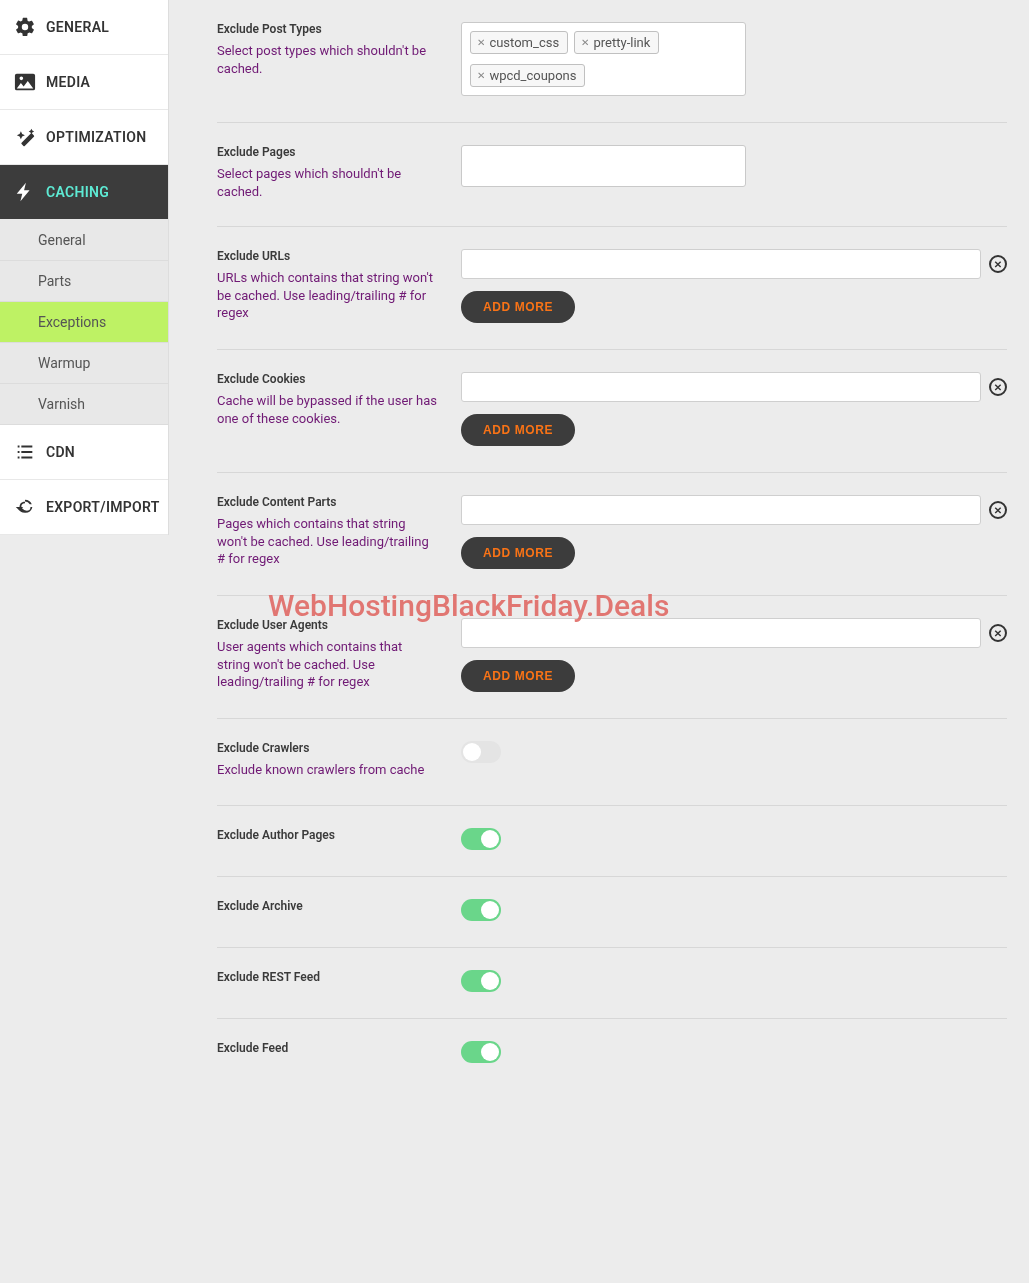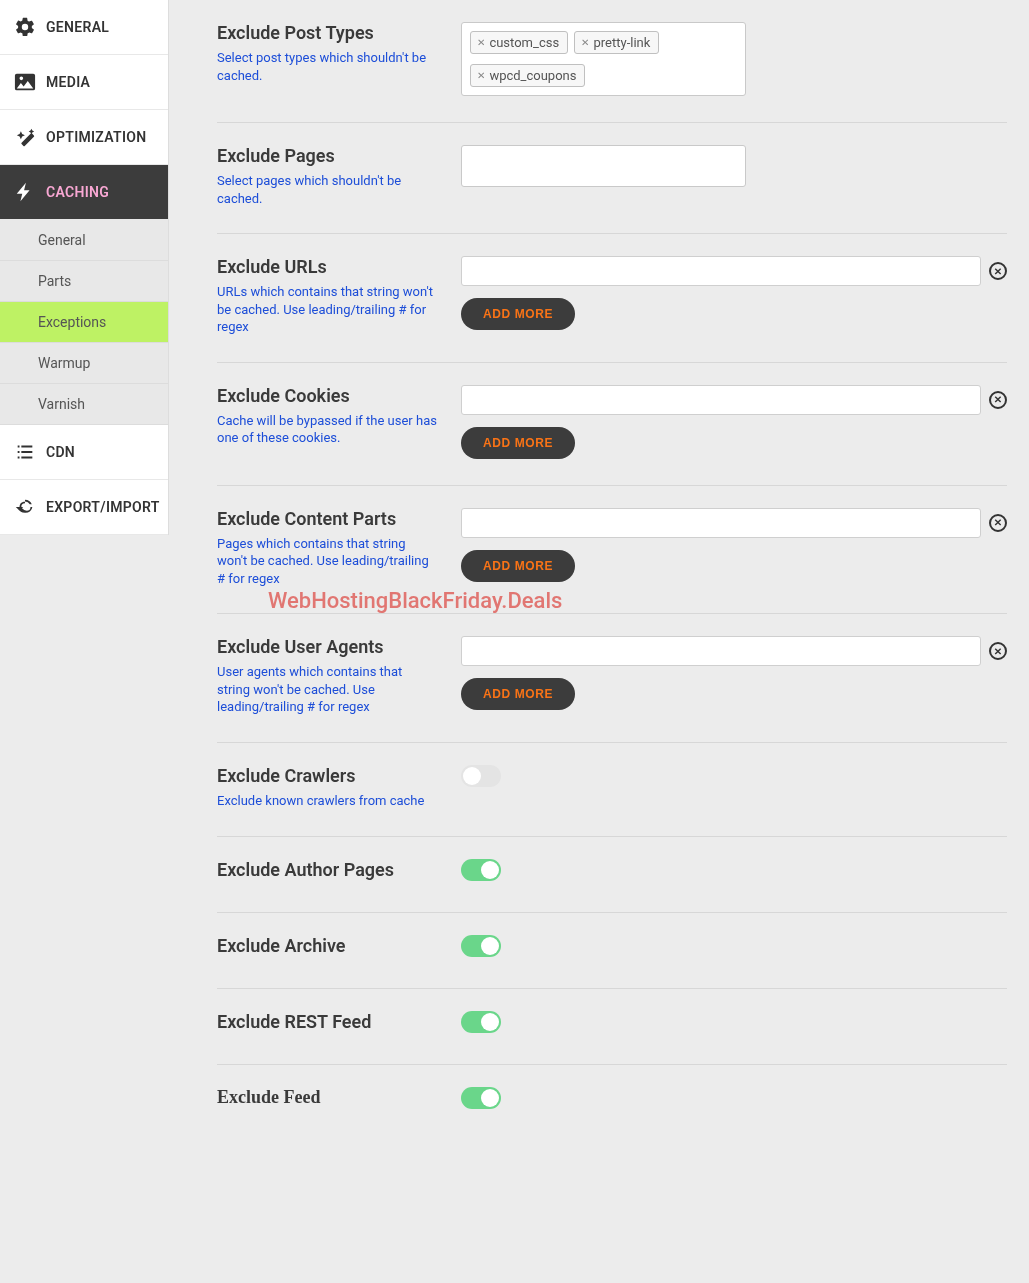--- a/index.html
+++ b/index.html
@@ -2,37 +2,37 @@
 <html><head>
 <meta charset="utf-8">
 <style>
   * { box-sizing: border-box; }
   html,body { margin:0; padding:0; font-family: -apple-system, BlinkMacSystemFont, "Segoe UI", Roboto, "Helvetica Neue", Arial, sans-serif; }
   body { background:#ececec; width:1029px; height:1283px; overflow:hidden; position:relative; }
 
   
   .sidebar { position:absolute; left:0; top:0; width:169px; background:#fff; border-right:1px solid #ddd; }
   .sidebar .item { display:flex; align-items:center; gap:10px; padding:16px 14px; font-size:14px; font-weight:600; color:#333; border-bottom:1px solid #e8e8e8; cursor:pointer; text-transform:uppercase; letter-spacing:.3px;}
-  .sidebar .item.active { background:#3c3c3c; color:#f9a8d4; }
+  .sidebar .item.active { background:#3c3c3c; color:#5eead4; }
   .sidebar .item .ic { width:22px; height:22px; flex:0 0 22px; display:flex; align-items:center; justify-content:center;}
   .sidebar .item.active .ic svg, .sidebar .item.active .ic{ fill:#fff; color:#fff; }
   .sidebar .item .ic svg { fill:#333; width:22px; height:22px; }
 
   .sidebar .sub { background:#e8e8e8; }
   .sidebar .sub .subitem { padding:12px 14px 12px 38px; font-size:14px; color:#555; cursor:pointer; border-bottom:1px solid #dcdcdc;}
   .sidebar .sub .subitem.sel { background:#bef264; }
 
   
   .main { position:absolute; left:195px; right:0; top:0; bottom:0; padding:0 22px 0 22px; }
 
   .row { display:flex; padding:22px 0 26px 0; border-bottom:1px solid #d7d7d7; }
-  .row:last-of-type { border-bottom:none;font-family:Liberation Serif, serif; }
+  .row:last-of-type { border-bottom:none; }
   .row .labelcol { width:244px; flex:0 0 244px; padding-right:24px; }
-  .row .labelcol .ttl { font-size:18px; font-weight:600; color:#3a3a3a; margin-bottom:6px;}
-  .row .labelcol .desc { font-size:13px; color:#1d4ed8; line-height:1.35; }
+  .row .labelcol .ttl { font-size:12px; font-weight:600; color:#3a3a3a; margin-bottom:6px;}
+  .row .labelcol .desc { font-size:13px; color:#701a75; line-height:1.35; }
   .row .ctrlcol { flex:1 1 auto; display:flex; flex-direction:column; align-items:flex-start; gap:12px;}
 
   .tokenbox { border:1px solid #c9c9c9; border-radius:3px; padding:8px 8px 4px 8px; min-height:38px; width:285px; background:#fff; display:flex; flex-wrap:wrap; gap:6px;}
   .tokenbox.empty{ padding:0; height:42px;}
   .token { border:1px solid #c0c0c0; border-radius:3px; padding:3px 8px 3px 6px; font-size:13px; color:#555; display:inline-flex; align-items:center; gap:4px; background:#f7f7f7; margin-bottom:4px;}
   .token .x { font-size:10px; color:#888;}
 
   .textline { display:flex; align-items:center; gap:8px; width:100%; }
   .textline input { flex:1 1 auto; border:1px solid #cfcfcf; border-radius:3px; height:30px; padding:4px 8px; font-size:14px; background:#fff;}
   .textline .remove { width:18px; height:18px; border:2px solid #333; border-radius:50%; display:flex; align-items:center; justify-content:center; cursor:pointer;}
@@ -40,21 +40,21 @@
 
   .addmore { background:#3c3c3c; color:#f97316; border:none; border-radius:18px; padding:9px 22px; font-size:12px; font-weight:700; letter-spacing:.6px; cursor:pointer; text-transform:uppercase;}
 
   
   .toggle { width:40px; height:22px; border-radius:11px; position:relative; cursor:pointer; }
   .toggle .knob{ width:18px; height:18px; background:#fff; border-radius:50%; position:absolute; top:2px; }
   .toggle.off{ background:#e4e4e4;} .toggle.off .knob{ left:2px; }
   .toggle.on { background:#6ad68a;} .toggle.on  .knob{ right:2px; }
 
   
-  .wm { position:absolute; left:268px; top:588px; font-size:22px; color:#e06a65; opacity:.9; font-weight:500; pointer-events:none; z-index:5; white-space:nowrap;}
+  .wm { position:absolute; left:268px; top:588px; font-size:30px; color:#e06a65; opacity:.9; font-weight:500; pointer-events:none; z-index:5; white-space:nowrap;}
 </style>
 </head>
 <body>
 
 <div class="sidebar">
   <div class="item">
     <span class="ic">
         <svg viewBox="0 0 24 24">
           <path d="M19.4 13a7.5 7.5 0 0 0 .1-1 7.5 7.5 0 0 0-.1-1l2.1-1.6a.5.5 0 0 0 .1-.6l-2-3.5a.5.5 0 0 0-.6-.2l-2.5 1a7.3 7.3 0 0 0-1.7-1l-.4-2.6A.5.5 0 0 0 14 2h-4a.5.5 0 0 0-.5.4L9.1 5a7.3 7.3 0 0 0-1.7 1l-2.5-1a.5.5 0 0 0-.6.2l-2 3.5a.5.5 0 0 0 .1.6L4.5 11a7.5 7.5 0 0 0 0 2l-2.1 1.6a.5.5 0 0 0-.1.6l2 3.5a.5.5 0 0 0 .6.2l2.5-1a7.3 7.3 0 0 0 1.7 1l.4 2.6a.5.5 0 0 0 .5.4h4a.5.5 0 0 0 .5-.4l.4-2.6a7.3 7.3 0 0 0 1.7-1l2.5 1a.5.5 0 0 0 .6-.2l2-3.5a.5.5 0 0 0-.1-.6ZM12 15.5A3.5 3.5 0 1 1 15.5 12 3.5 3.5 0 0 1 12 15.5Z"></path>
         </svg>

